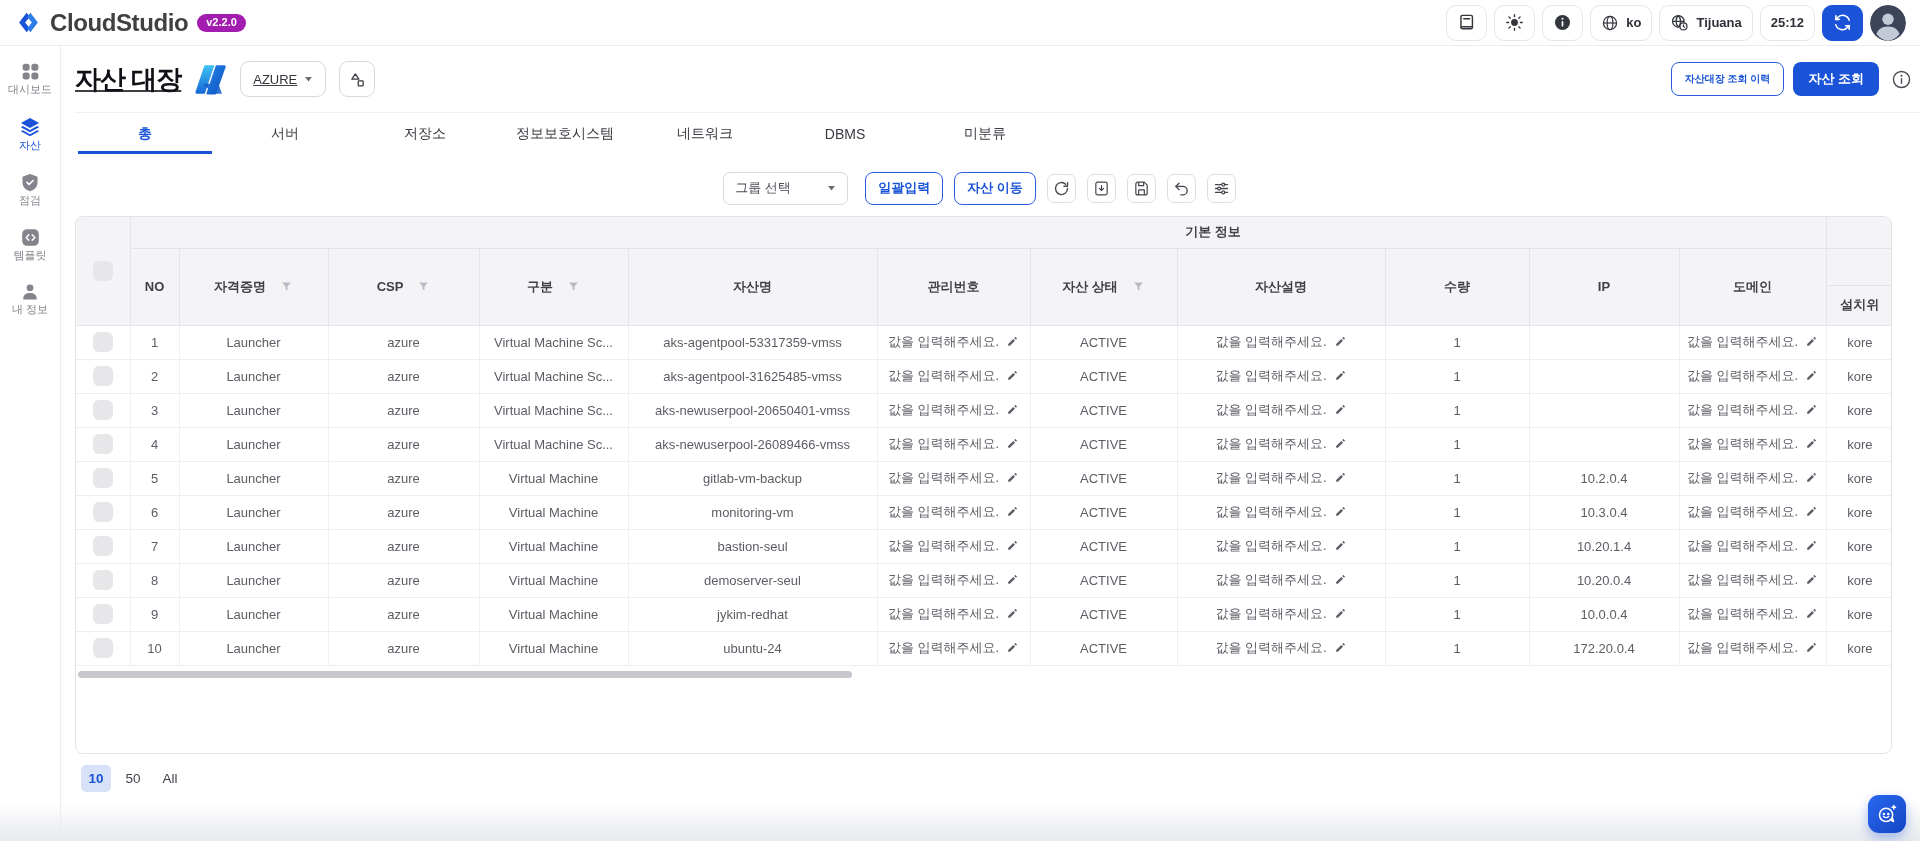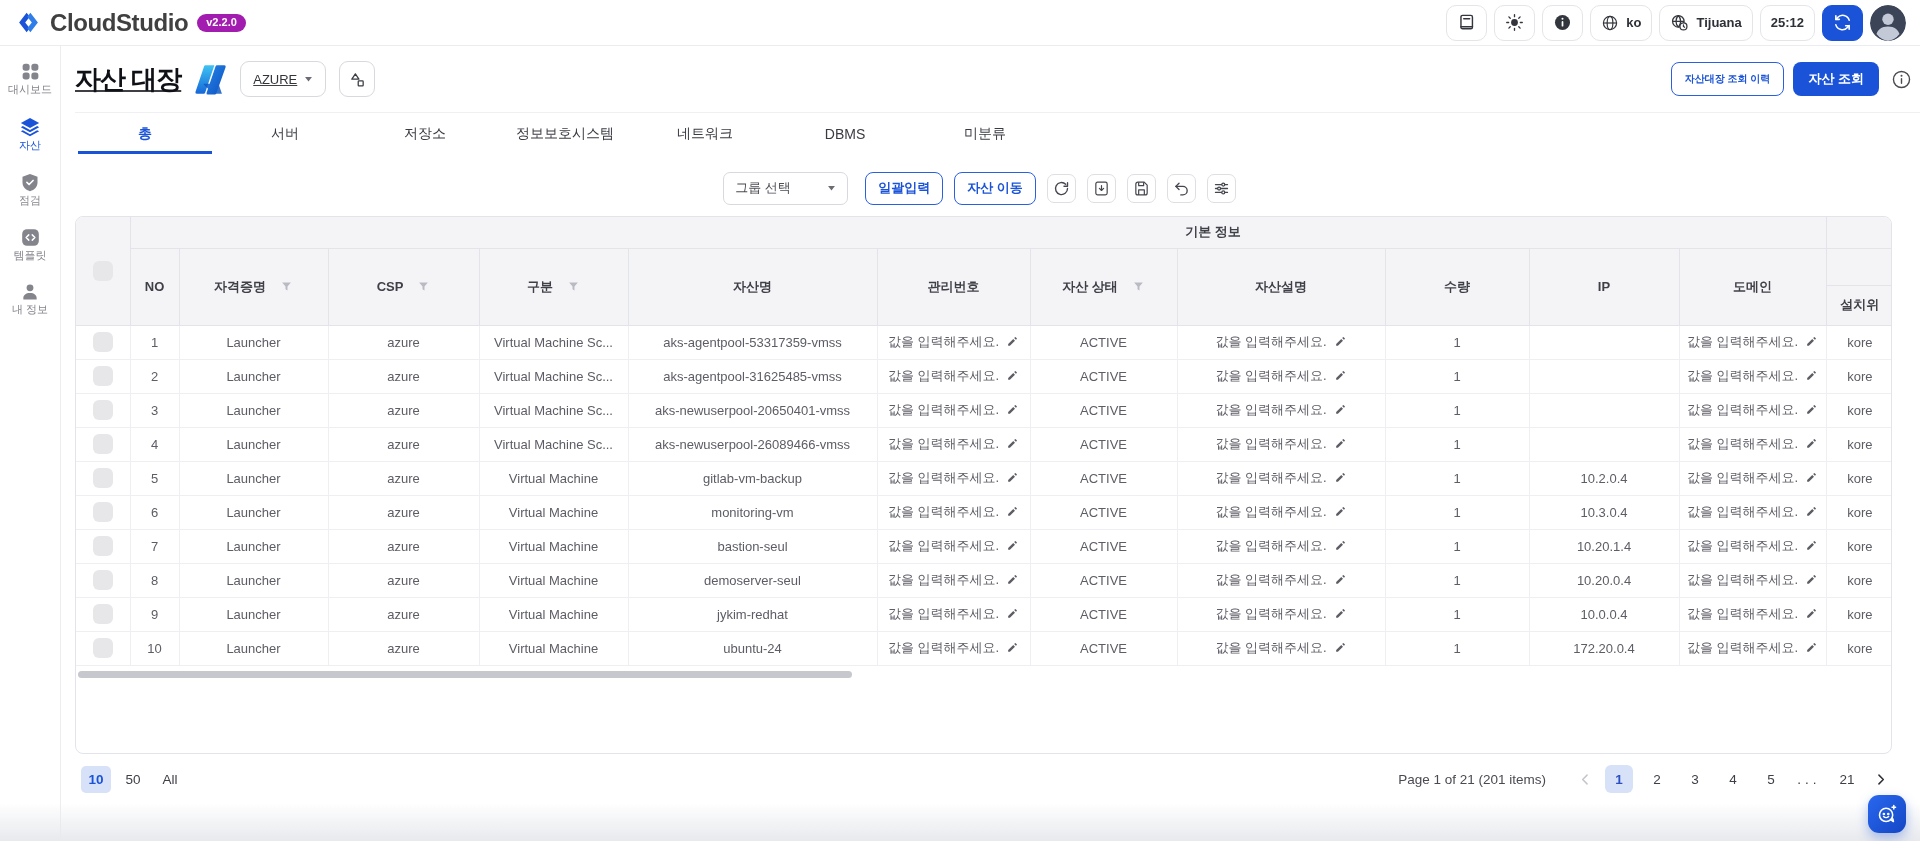--- a/index.html
+++ b/index.html
@@ -691,40 +691,20 @@
       </table>
       <div class="hscroll"></div>
     </div>
 
     <div class="pagination-row">
       <div class="size-group">
         <div class="size-item active">10</div>
         <div class="size-item">50</div>
         <div class="size-item">All</div>
       </div>
-      <div class="pager">
-        <span class="page-summary">Page 1 of 21 (201 items)</span>
-        <button class="pg-chevron disabled">
-            <svg width="15" height="15" viewBox="0 0 24 24" fill="none" stroke="currentColor" stroke-width="2.4" stroke-linecap="round" stroke-linejoin="round">
-              <path d="M14.5 5 7.5 12l7 7"></path>
-            </svg>
-          </button>
-        <div class="page-num active">1</div>
-        <div class="page-num">2</div>
-        <div class="page-num">3</div>
-        <div class="page-num">4</div>
-        <div class="page-num">5</div>
-        <div class="page-num page-ellipsis">...</div>
-        <div class="page-num">21</div>
-        <button class="pg-chevron">
-            <svg width="15" height="15" viewBox="0 0 24 24" fill="none" stroke="currentColor" stroke-width="2.4" stroke-linecap="round" stroke-linejoin="round">
-              <path d="M9.5 5l7 7-7 7"></path>
-            </svg>
-          </button>
-      </div>
     </div>
   </main>
 </div>
 
 <div class="bottom-fade"></div>
 
 <button class="chat-fab">
   <span>
     <svg width="22" height="22" viewBox="0 0 24 24" fill="none" stroke="#fff" stroke-width="1.7" stroke-linecap="round" stroke-linejoin="round">
         <circle cx="11" cy="13" r="7.2"></circle>

